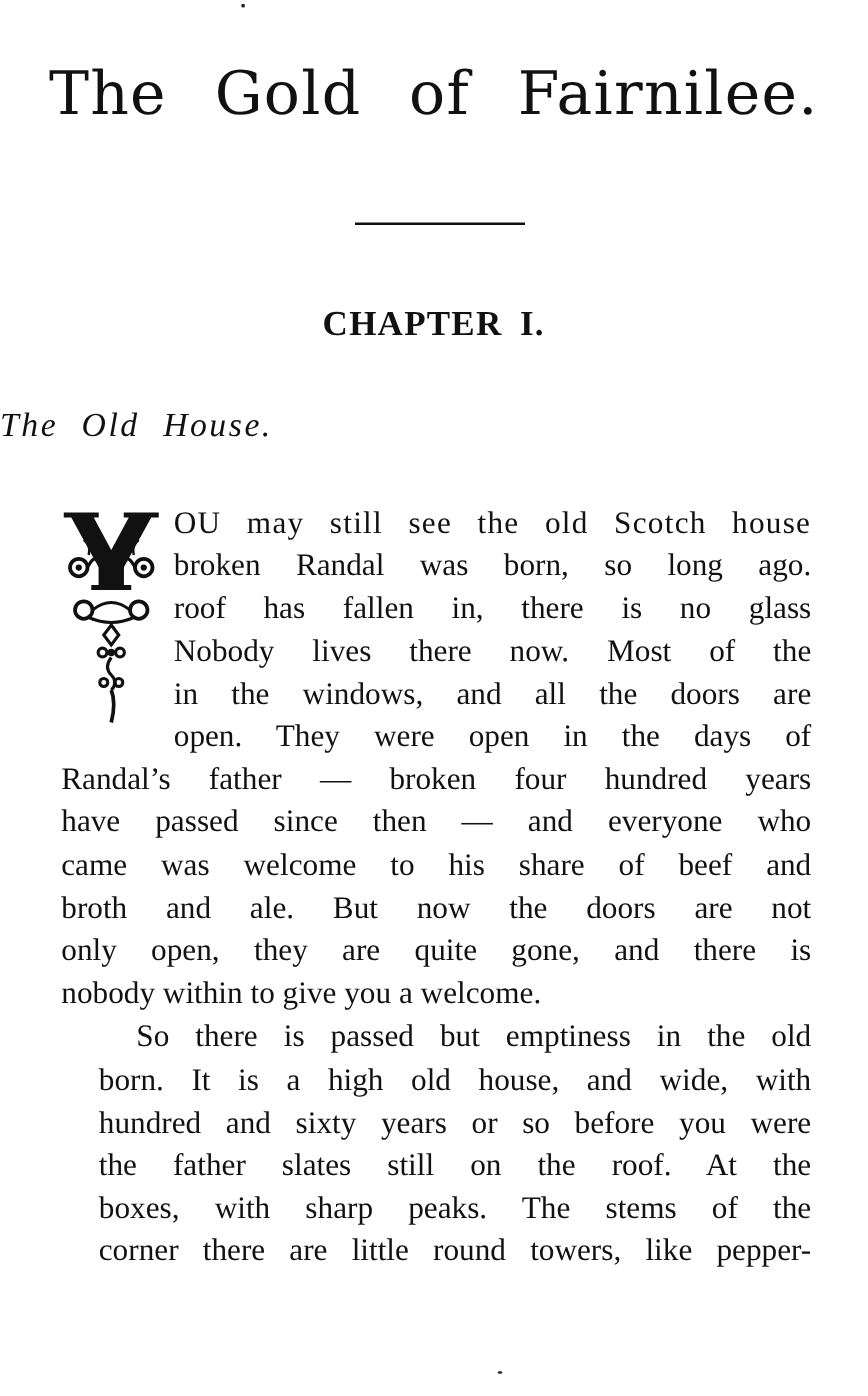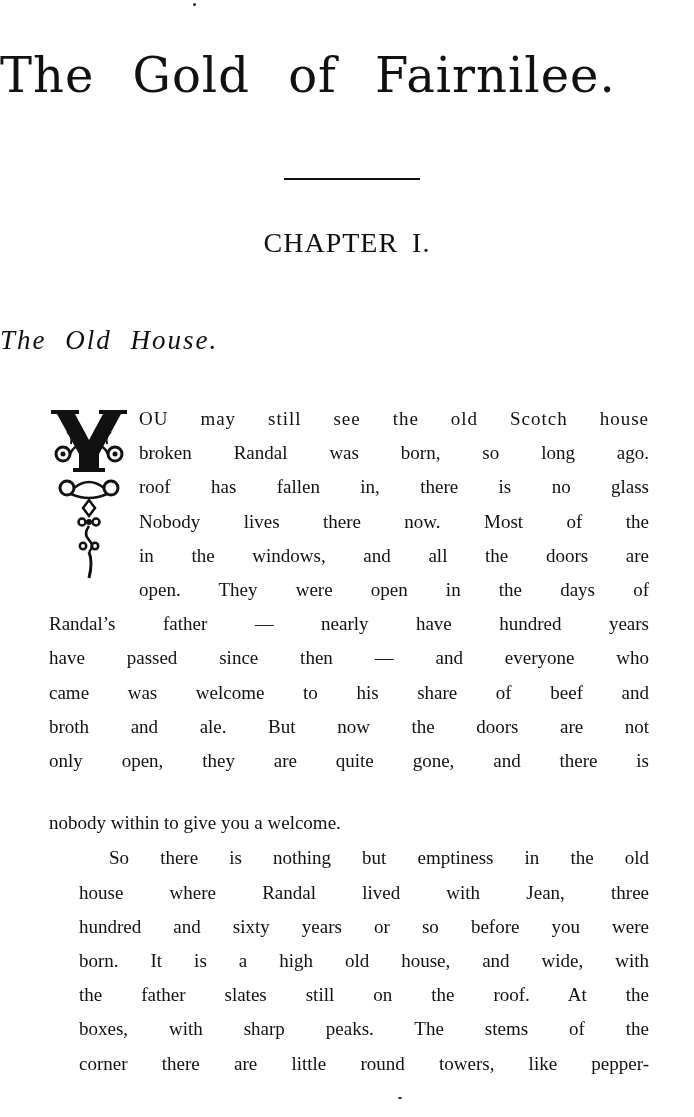--- a/index.html
+++ b/index.html
@@ -20,69 +20,70 @@
       width: 3px;
       height: 3px;
       background: #222;
       border-radius: 50%;
     }
     .book-title {
       position: absolute;
       left: 0;
       top: 40px;
       width: 694px;
+      text-align: center;
       font-family: "DejaVu Serif", serif;
       font-size: 48px;
       letter-spacing: 1px;
       word-spacing: 22px;
       font-weight: normal;
       line-height: 70px;
       margin: 0;
     }
     .title-rule {
       position: absolute;
       left: 284px;
       top: 178px;
       width: 136px;
       height: 2px;
       background: #111;
     }
     .chapter-heading {
       position: absolute;
       left: 0;
-      top: 223px;
+      top: 240px;
       width: 694px;
       text-align: center;
       font-size: 28px;
       letter-spacing: 1px;
       word-spacing: 6px;
       line-height: 40px;
       margin: 0;
-      font-weight: normal;
+      font-weight: bold;
     }
     .chapter-subtitle {
       position: absolute;
       left: 0;
       top: 320px;
       width: 694px;
       text-align: left;
       font-style: italic;
       font-size: 27px;
       letter-spacing: 2px;
       word-spacing: 10px;
       line-height: 40px;
       margin: 0;
       font-weight: normal;
     }
     .body-text {
       position: absolute;
       left: 49px;
       top: 402px;
       width: 600px;
-      font-size: 19px;
+      font-size: 25px;
       line-height: 34.2px;
     }
     .para {
       margin: 0;
       text-align: justify;
     }
     .para + .para {
       text-indent: 30px;
     }
     .drop-cap {
@@ -96,21 +97,20 @@
       display: block;
     }
     .line {
       display: block;
       text-align: justify;
       text-align-last: justify;
       white-space: nowrap;
     }
     .line.last {
       text-align-last: left;
-      margin-top: 28px;
     }
     .lead-caps {
       letter-spacing: 1px;
     }
   </style>
 </head>
 <body>
 
 <div class="speck" style="left:193px; top:3px;"></div>
 <div class="speck" style="left:398px; top:1097px; width:4px; height:2px;"></div>
@@ -156,29 +156,28 @@
 
         <path d="M40 146 Q44 156 40 172" fill="none" stroke="#111" stroke-width="3"></path>
       </svg>
     </span>
     <span class="line lead-caps">OU may still see the old Scotch house</span>
     <span class="line">broken Randal was born, so long ago.</span>
     <span class="line">roof has fallen in, there is no glass</span>
     <span class="line">Nobody lives there now. Most of the</span>
     <span class="line">in the windows, and all the doors are</span>
     <span class="line">open. They were open in the days of</span>
-    <span class="line">Randal’s father — nearly have hundred years</span>
+    <span class="line">Randal’s father — broken four hundred years</span>
     <span class="line">have passed since then — and everyone who</span>
     <span class="line">came was welcome to his share of beef and</span>
     <span class="line">broth and ale. But now the doors are not</span>
     <span class="line">only open, they are quite gone, and there is</span>
     <span class="line last">nobody within to give you a welcome.</span>
   </p>
   <p class="para" style="margin-top:1px;">
-    <span class="line" style="padding-left:30px; box-sizing:border-box;">So there is nothing but emptiness in the old</span>
-    <span class="line">house where Randal lived with Jean, three</span>
+    <span class="line" style="padding-left:30px; box-sizing:border-box;">So there is passed but emptiness in the old</span>
+    <span class="line">born. It is a high old house, and wide, with</span>
     <span class="line">hundred and sixty years or so before you were</span>
-    <span class="line">born. It is a high old house, and wide, with</span>
     <span class="line">the father slates still on the roof. At the</span>
     <span class="line">boxes, with sharp peaks. The stems of the</span>
     <span class="line">corner there are little round towers, like pepper-</span>
   </p>
 </div>
 
 </body></html>

